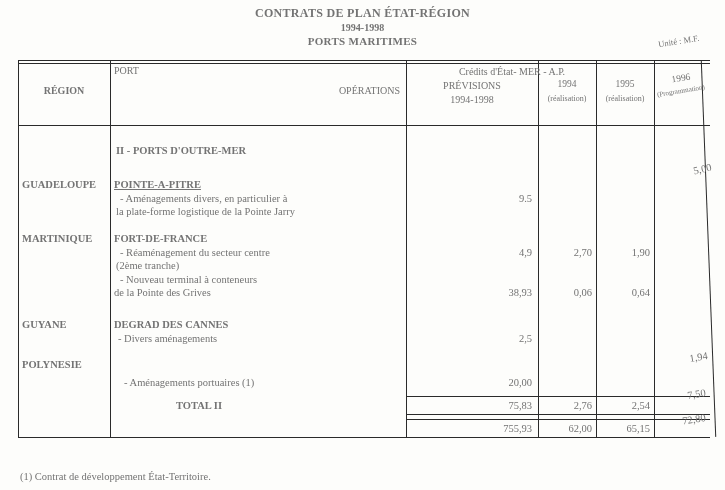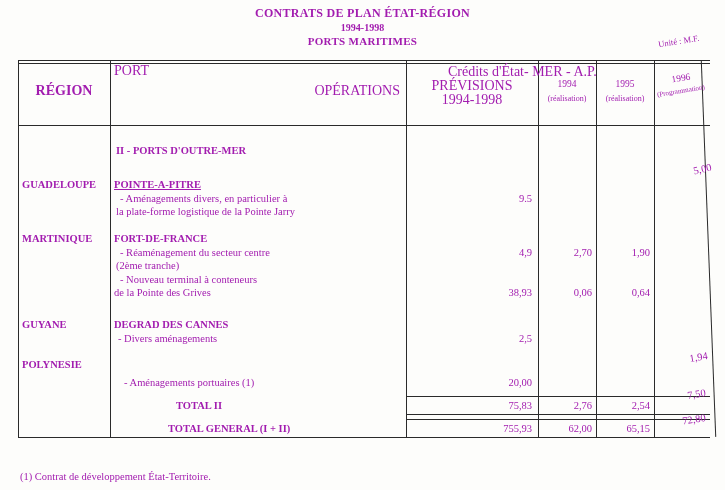--- a/index.html
+++ b/index.html
@@ -1,33 +1,33 @@
 <!DOCTYPE html>
 <html><head>
 <meta charset="utf-8">
 <style>
   html,body{margin:0;padding:0;background:#e8e8e8;}
   .page{
     position:relative;width:725px;height:490px;background:#fdfdfb;
-    font-family:"Liberation Serif","DejaVu Serif",serif;color:#a21caf;
+    font-family:"Liberation Serif","DejaVu Serif",serif;color:#737373;
     overflow:hidden;margin:0 auto;
   }
   .abs{position:absolute;}
   .titles{left:0;right:0;top:6px;text-align:center;font-weight:bold;}
   .t1{font-size:12px;letter-spacing:.3px;}
   .t2{font-size:10px;margin-top:1px;}
   .t3{font-size:11px;margin-top:2px;letter-spacing:.3px;text-align:center;}
   .unit{right:26px;top:36px;font-size:8.5px;transform:rotate(-9deg);white-space:nowrap;}
   .table{left:18px;top:60px;width:692px;height:380px;}
   .hline{position:absolute;height:1px;background:#2a2a2a;}
   .vline{position:absolute;width:1px;background:#2a2a2a;}
   .cell{position:absolute;font-size:10.5px;line-height:13px;white-space:nowrap;}
   .bold{font-weight:bold;text-align:right;}
   .small{font-size:8px;}
-  .hdr{font-size:14px;}
+  .hdr{font-size:10px;}
   .num{text-align:right;}
   .ctr{text-align:center;}
   .rot{transform:rotate(-9deg);}
   .rot12{transform:rotate(-13deg);}
   .foot{left:20px;top:471px;font-size:10.5px;}
 </style>
 </head>
 <body>
 
 <div class="page">
@@ -102,21 +102,20 @@
     <div class="cell" style="left:106px;top:316px;">- Aménagements portuaires (1)</div>
     <div class="cell num" style="left:392px;width:122px;top:316px;">20,00</div>
     <div class="cell num rot" style="left:640px;width:50px;top:293px;">1,94</div>
 
     <div class="cell bold" style="left:158px;top:339px;">TOTAL  II</div>
     <div class="cell num" style="left:392px;width:122px;top:339px;">75,83</div>
     <div class="cell num" style="left:524px;width:50px;top:339px;">2,76</div>
     <div class="cell num" style="left:582px;width:50px;top:339px;">2,54</div>
     <div class="cell num rot" style="left:638px;width:50px;top:330px;">7,50</div>
 
-    <div class="cell bold" style="left:150px;top:362px;">TOTAL GENERAL (I + II)</div>
     <div class="cell num" style="left:392px;width:122px;top:362px;">755,93</div>
     <div class="cell num" style="left:524px;width:50px;top:362px;">62,00</div>
     <div class="cell num" style="left:582px;width:50px;top:362px;">65,15</div>
     <div class="cell num rot" style="left:636px;width:52px;top:355px;">72,80</div>
 
   </div>
 
   <div class="abs foot">(1) Contrat de développement État-Territoire.</div>
 
 </div>

